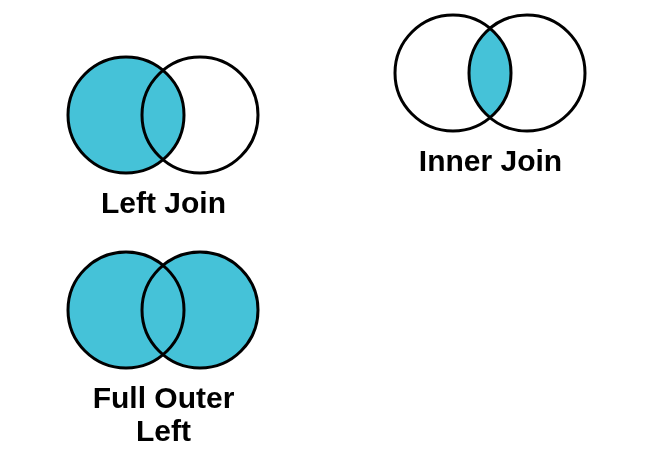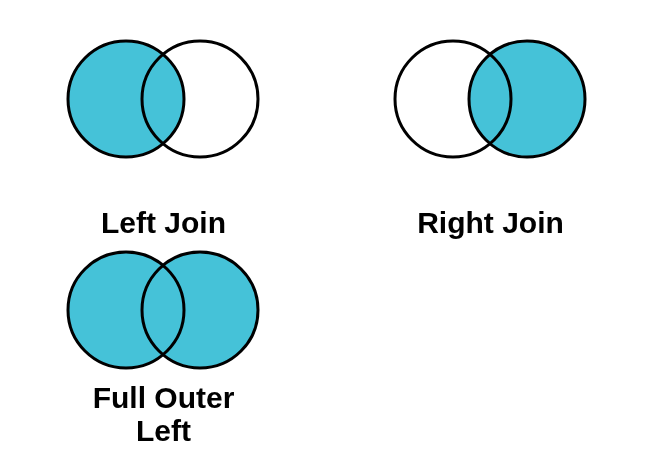--- a/index.html
+++ b/index.html
@@ -21,21 +21,21 @@
     grid-template-rows: 237px 237px;
     width: 654px;
     height: 474px;
   }
   .cell {
     display: flex;
     flex-direction: column;
     align-items: center;
     box-sizing: border-box;
   }
-  .cell.top-row { padding-top: 36px; gap: 36px; }
+  .cell.top-row { padding-top: 52px; }
   .cell.bottom-row { padding-top: 10px; }
   .venn-svg {
     display: block;
     flex: 0 0 auto;
   }
   .join-label {
     margin-top: 8px;
     width: 195px;
     text-align: center;
     font-weight: bold;
@@ -55,31 +55,31 @@
       <svg class="venn-svg" width="200" height="126" viewBox="0 0 200 126">
         <circle class="fill-left" cx="62" cy="63" r="58" fill="#45C2D8"></circle>
         <circle class="fill-right" cx="136" cy="63" r="58" fill="#FFFFFF"></circle>
         <path class="fill-lens" d="M 99 18.3 A 58 58 0 0 1 99 107.7 A 58 58 0 0 1 99 18.3 Z" fill="#45C2D8"></path>
         <circle class="outline" cx="62" cy="63" r="58" fill="none" stroke-width="3" stroke="#000000"></circle>
         <circle class="outline" cx="136" cy="63" r="58" fill="none" stroke-width="3" stroke="#000000"></circle>
       </svg>
       <div class="join-label" style="color: rgb(0, 0, 0);">Left Join</div>
     </div>
 
-    <div class="cell top-row">
+
+    <div class="cell bottom-row">
       <svg class="venn-svg" width="200" height="126" viewBox="0 0 200 126">
         <circle class="fill-left" cx="62" cy="63" r="58" fill="#FFFFFF"></circle>
-        <circle class="fill-right" cx="136" cy="63" r="58" fill="#45C2D8"></circle>
+        <circle class="fill-right" cx="136" cy="63" r="58" fill="#FFFFFF"></circle>
         <path class="fill-lens" d="M 99 18.3 A 58 58 0 0 1 99 107.7 A 58 58 0 0 1 99 18.3 Z" fill="#45C2D8"></path>
         <circle class="outline" cx="62" cy="63" r="58" fill="none" stroke-width="3" stroke="#000000"></circle>
         <circle class="outline" cx="136" cy="63" r="58" fill="none" stroke-width="3" stroke="#000000"></circle>
       </svg>
-      <div class="join-label" style="color: rgb(0, 0, 0);">Right Join</div>
+      <div class="join-label" style="color: rgb(0, 0, 0);">Inner Join</div>
     </div>
-
 
     <div class="cell bottom-row">
       <svg class="venn-svg" width="200" height="126" viewBox="0 0 200 126">
         <circle class="fill-left" cx="62" cy="63" r="58" fill="#45C2D8"></circle>
         <circle class="fill-right" cx="136" cy="63" r="58" fill="#45C2D8"></circle>
         <path class="fill-lens" d="M 99 18.3 A 58 58 0 0 1 99 107.7 A 58 58 0 0 1 99 18.3 Z" fill="#45C2D8"></path>
         <circle class="outline" cx="62" cy="63" r="58" fill="none" stroke-width="3" stroke="#000000"></circle>
         <circle class="outline" cx="136" cy="63" r="58" fill="none" stroke-width="3" stroke="#000000"></circle>
       </svg>
       <div class="join-label" style="color: rgb(0, 0, 0);">Full Outer Left</div>

